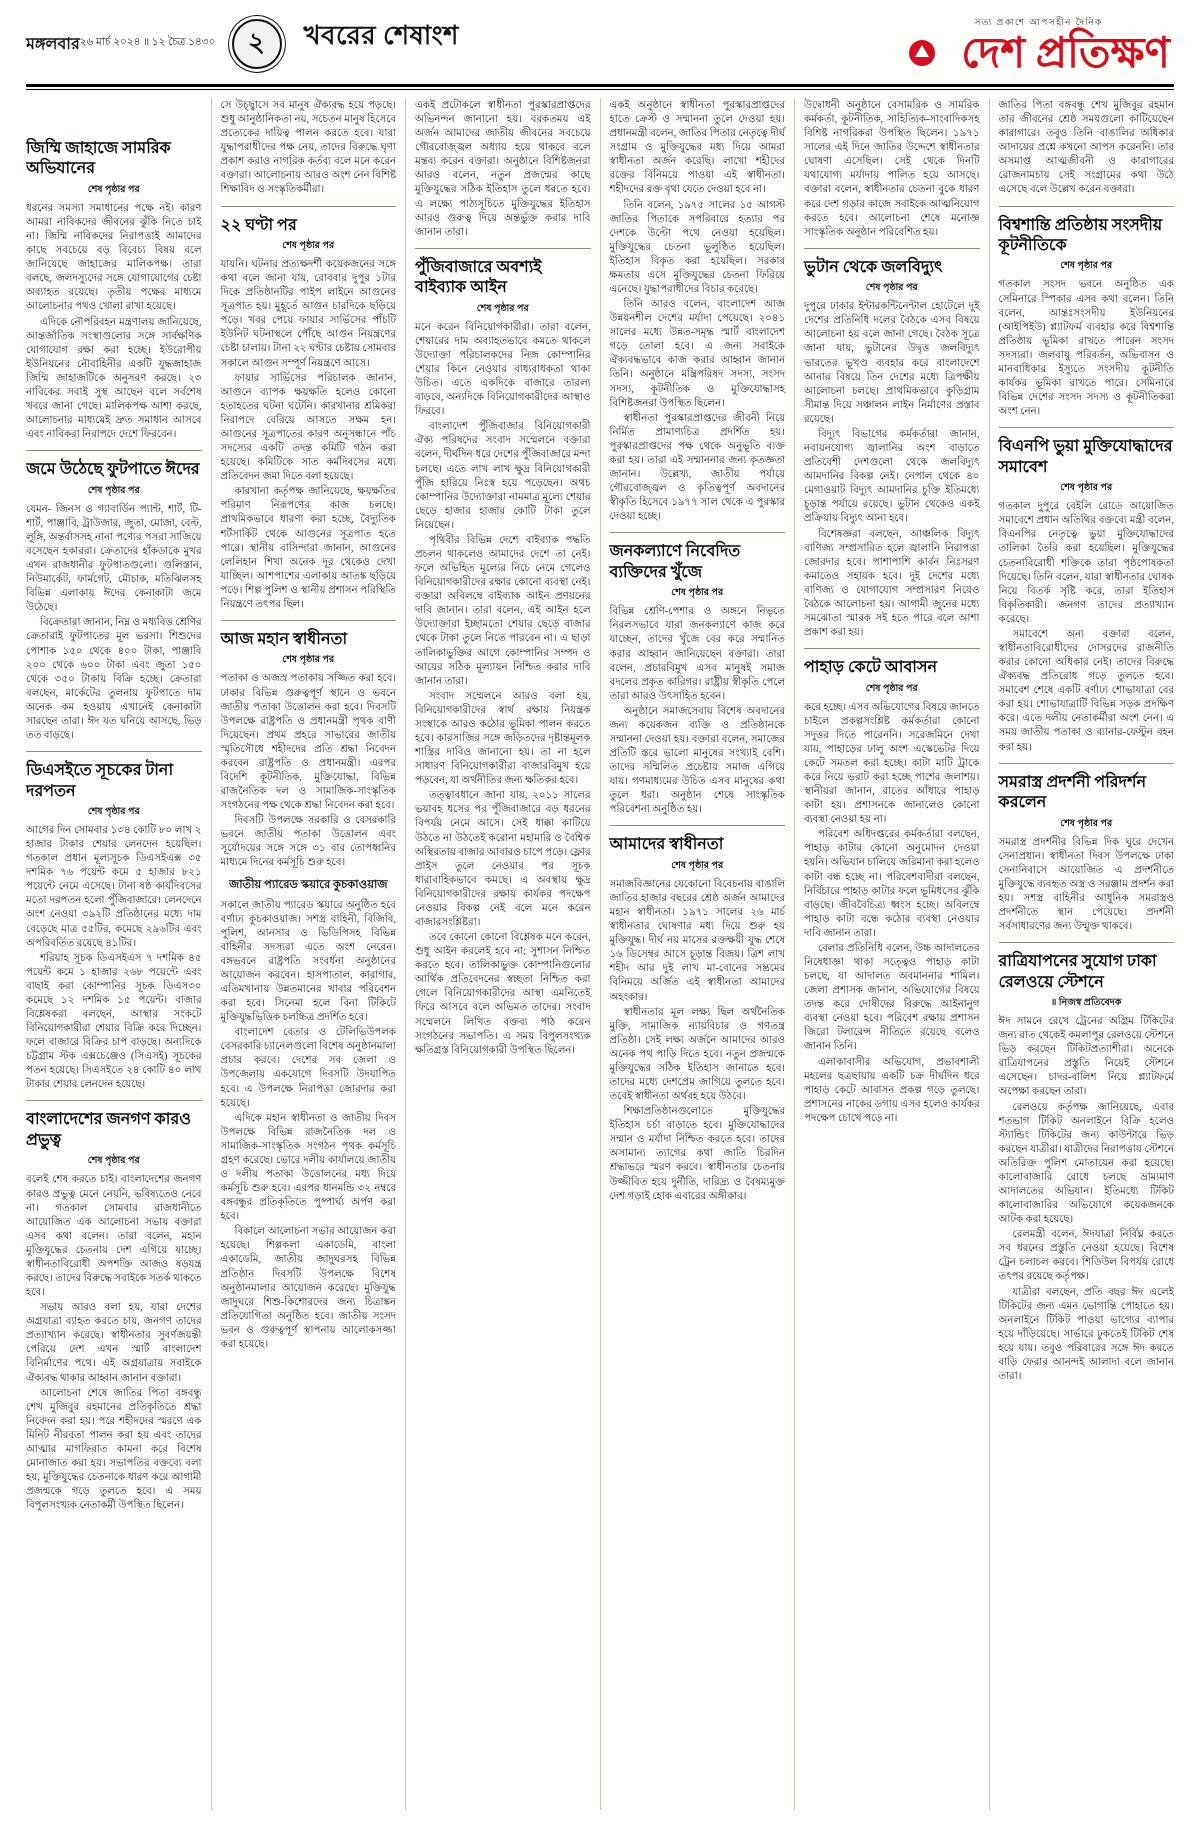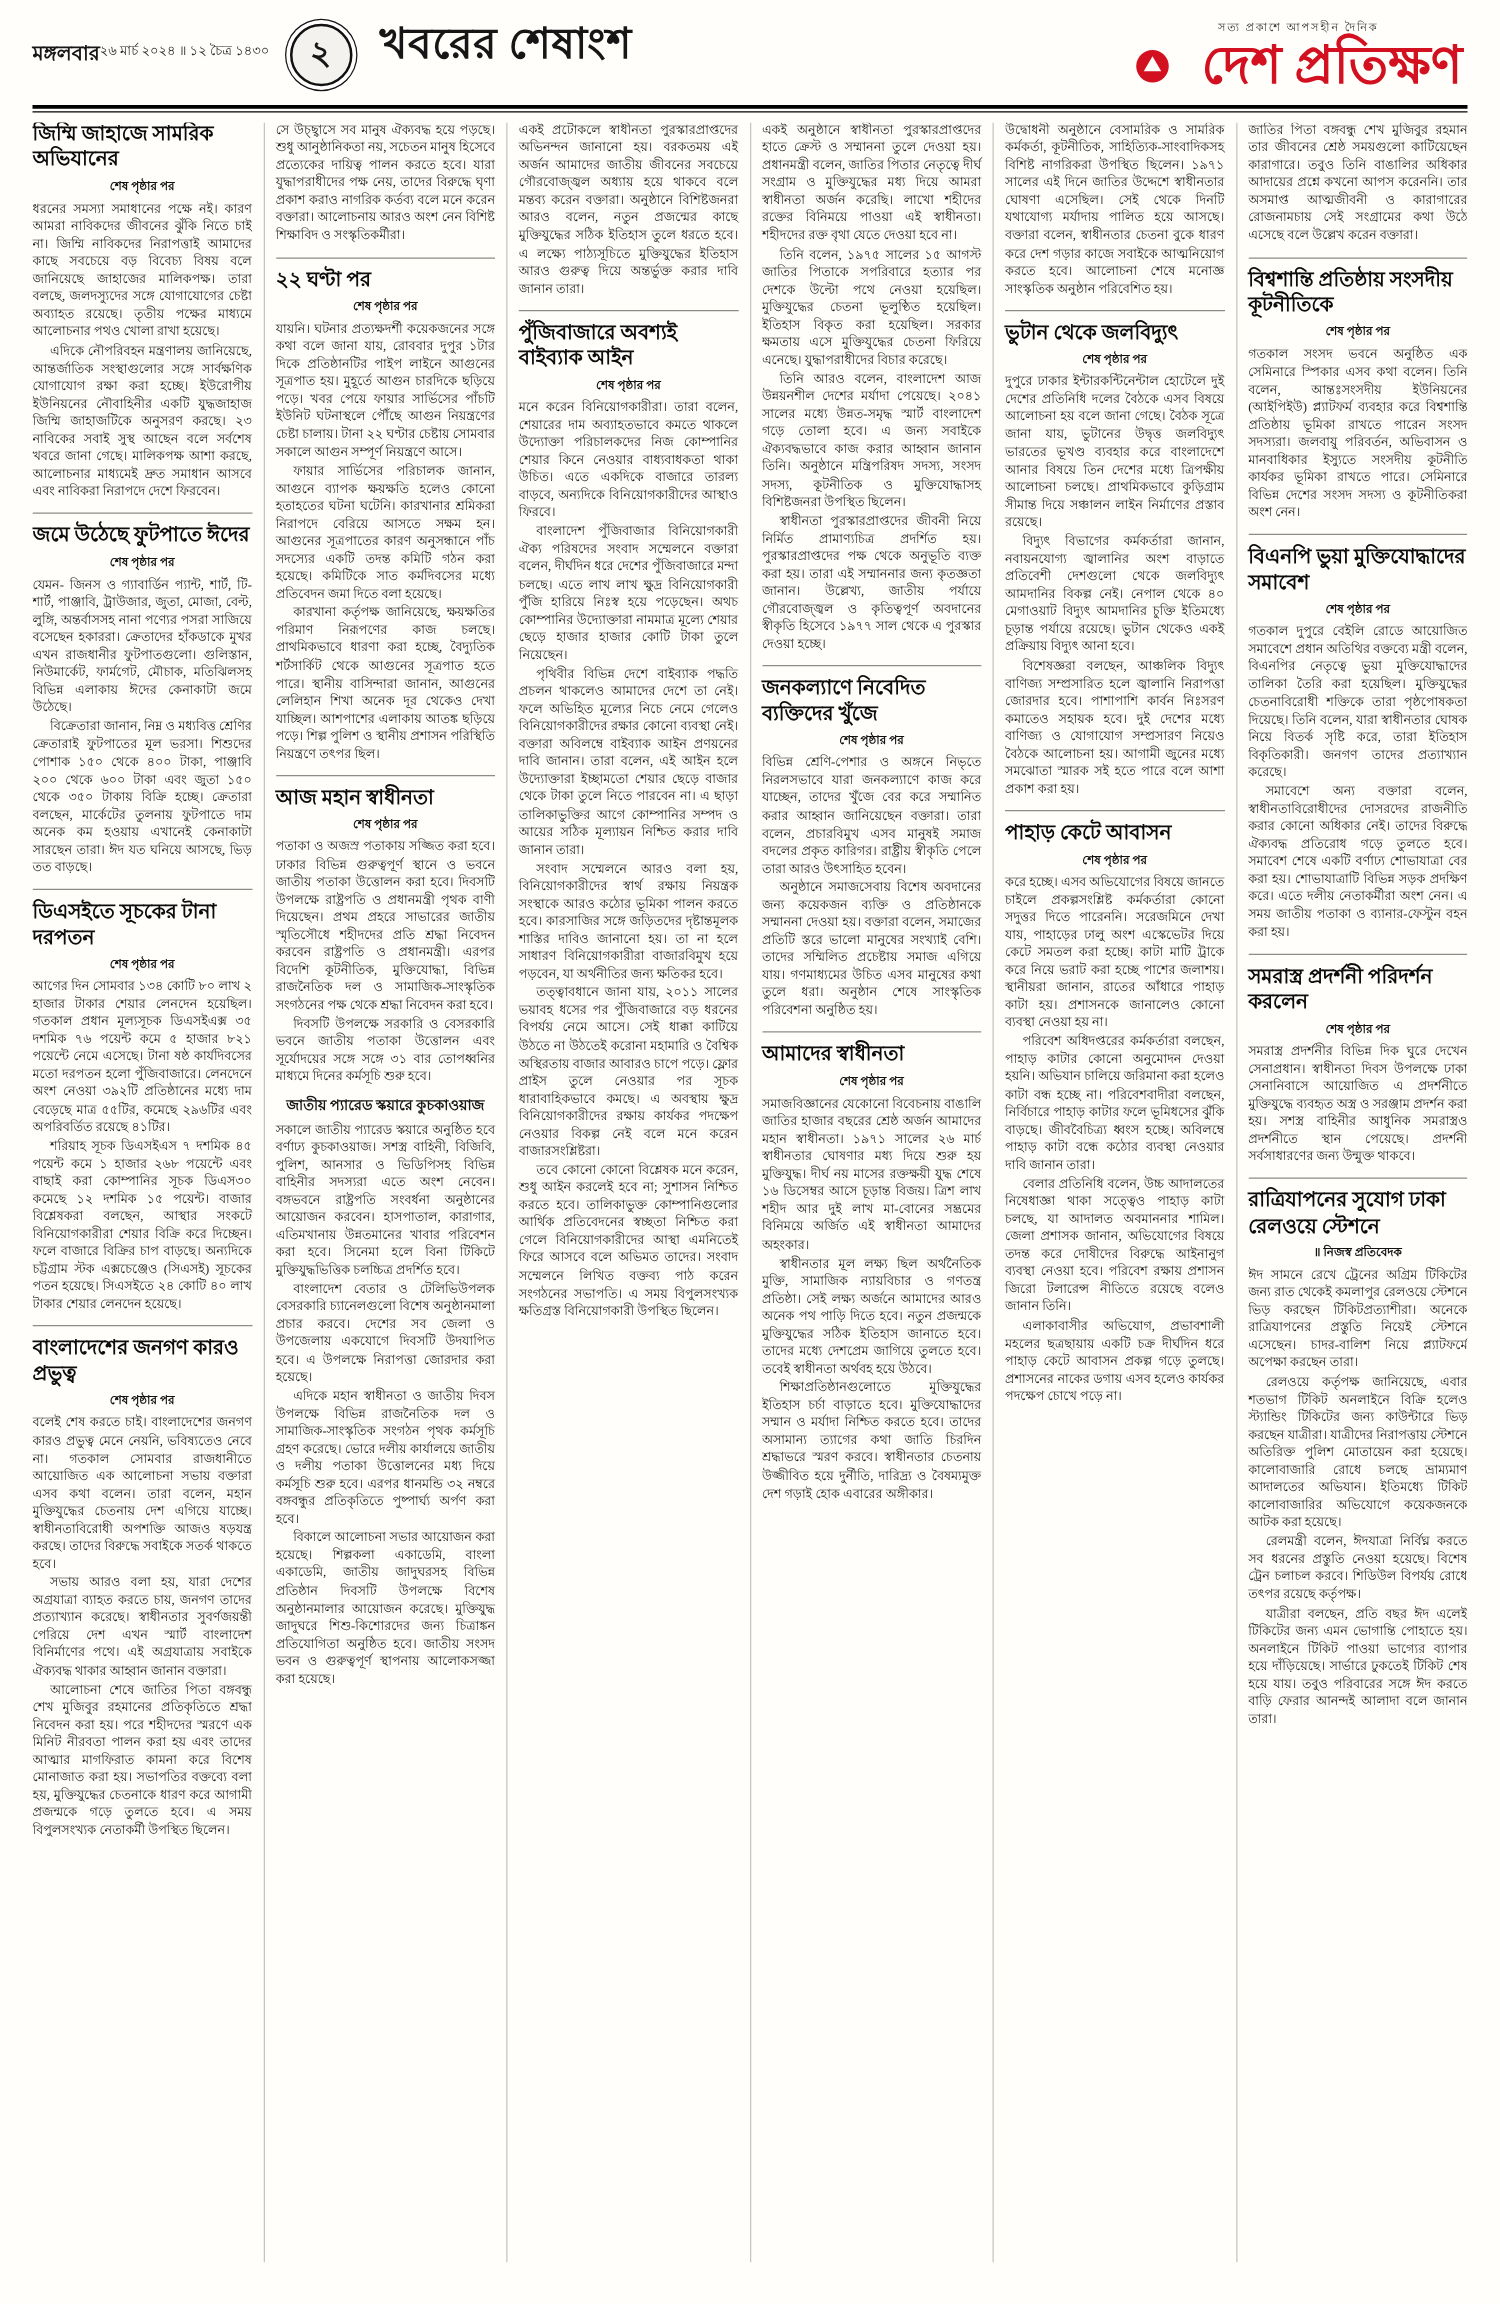--- a/index.html
+++ b/index.html
@@ -7,33 +7,33 @@
   .page{width:1200px;height:1843px;box-sizing:border-box;background:#fffefb;overflow:hidden;padding:8px 26px 12px;position:relative;}
 
   
   .hdr{display:flex;align-items:center;gap:16px;height:72px;}
   .date-block{display:flex;justify-content:center;min-width:150px;}
   .day{font-size:16px;font-weight:700;line-height:1.1;}
   .date-line{font-size:10.5px;line-height:1.3;color:#222;}
   .page-badge{width:46px;height:46px;border-radius:50%;border:2px solid #111;
     box-shadow:0 0 0 3px #fff,0 0 0 4px #111;display:flex;align-items:center;justify-content:center;
     font-size:26px;font-weight:700;background:#f4f2ee;flex:0 0 auto;}
-  .section-title{font-size:34px;font-weight:700;margin:0 0 16px 6px;line-height:1;letter-spacing:.5px;}
+  .section-title{font-size:26px;font-weight:700;margin:0 0 16px 6px;line-height:1;letter-spacing:.5px;}
   .masthead{margin-left:auto;display:flex;flex-direction:column;align-items:center;padding-right:4px;}
   .tagline{font-size:9px;letter-spacing:1.5px;color:#333;margin-bottom:2px;}
   .nameplate-row{display:flex;align-items:center;gap:24px;justify-content:space-between;}
   .logo-icon{width:30px;height:30px;flex:0 0 auto;}
   .nameplate{font-size:42px;font-weight:700;line-height:1;}
 
   .hdr-rule{border-top:3px solid #000;border-bottom:1px solid #000;height:2px;margin:4px 0 8px;}
 
   
   .content{display:flex;height:1712px;overflow:hidden;}
   .col{flex:1 1 0;padding:0 9px;border-left:1px solid #c7c4bd;overflow:hidden;min-width:0;}
-  .col:first-child{border-left:none;padding-left:0;}
+  .col:first-child{border-left:none;padding-left:0;margin-top:40px;}
   .col:last-child{padding-right:0;}
 
   .article + .article{border-top:1px solid #8f8c85;margin-top:9px;padding-top:8px;}
   .headline{font-size:16px;line-height:1.28;font-weight:700;margin:0 0 3px;color:#0c0c0c;}
   .kicker,.byline{font-size:9.5px;font-weight:700;text-align:center;margin:0 0 4px;color:#111;}
   .subhead{font-size:11.5px;font-weight:700;margin:6px 0 3px;text-align:center;}
   .body-para{font-size:10.2px;line-height:1.38;margin:0;text-align:justify;color:#1b1b1b;}
   .body-para + .body-para{text-indent:14px;margin-top:1px;}
 </style>
 </head>

